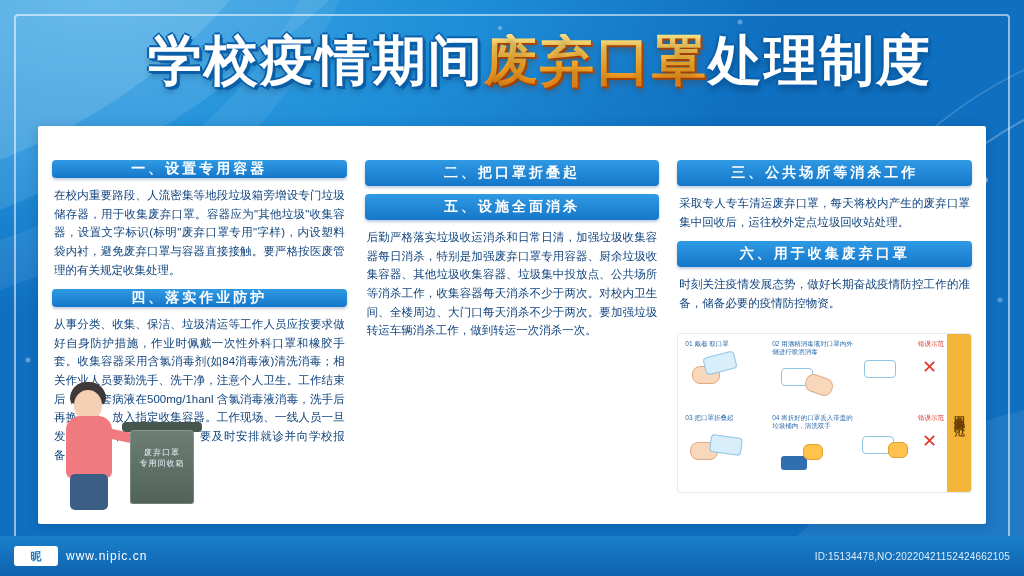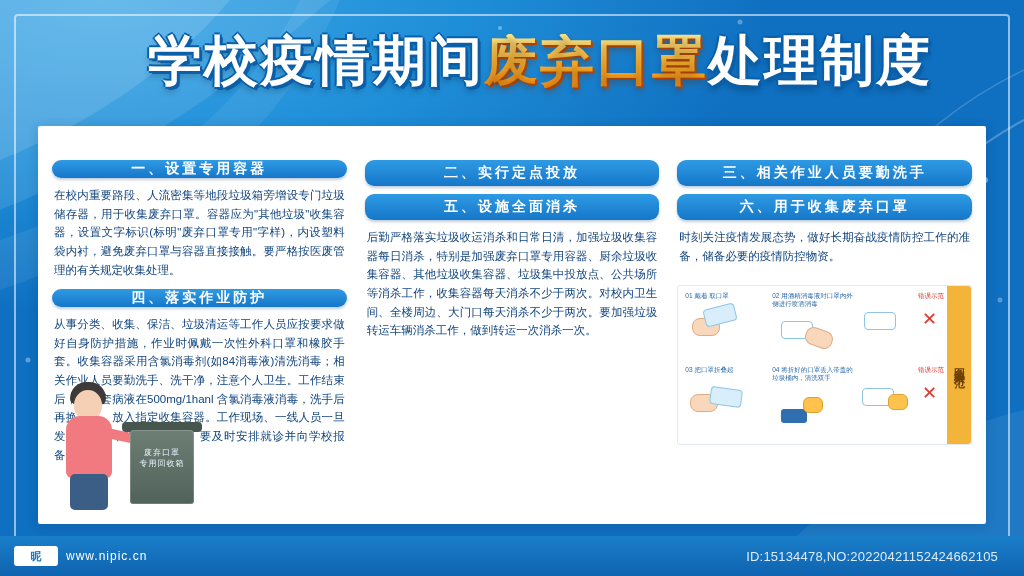--- a/index.html
+++ b/index.html
@@ -66,21 +66,21 @@
   }
 
   
   .cols{
     position:absolute;left:52px;top:160px;right:52px;bottom:64px;
     display:flex;gap:18px;
   }
   .col{flex:1;display:flex;flex-direction:column;}
 
   .sec-head{
-    height:26px;border-radius:9px;
+    height:26px;border-radius:4px;
     background:linear-gradient(180deg,#2f9ae4 0%,#1577c9 100%);
     color:#ffffff;font-size:14px;font-weight:bold;letter-spacing:3px;
     display:flex;align-items:center;justify-content:center;
     box-shadow:0 2px 3px rgba(0,60,120,.25);
     margin-bottom:8px;
   }
   .body-text{
     color:#11447d;font-size:11.5px;line-height:1.62;text-align:justify;
     margin:0 2px 10px 2px;
   }
@@ -183,21 +183,21 @@
   .brand{
     display:flex;align-items:center;gap:8px;padding-left:14px;
   }
   .brand-logo{
     width:44px;height:20px;background:#ffffff;border-radius:3px;
     color:#1877c6;font-size:11px;font-weight:bold;
     display:flex;align-items:center;justify-content:center;letter-spacing:0;
   }
   .brand-url{color:#ffffff;font-size:12px;letter-spacing:1px;}
   .footer-id{
-    color:#dbecfa;font-size:13px;padding-right:26px;letter-spacing:.2px;
+    color:#dbecfa;font-size:10px;padding-right:14px;letter-spacing:.2px;
   }
 </style>
 </head>
 <body>
 
 <div class="stage">
 
   <div class="bg"></div>
 
   <svg class="bg-wave" viewBox="0 0 1024 576" preserveAspectRatio="none">
@@ -245,27 +245,28 @@
         <div class="bin">
           <div class="bin-label">
             <div>废弃口罩</div>
             <div>专用回收箱</div>
           </div>
         </div>
       </div>
     </div>
 
     <div class="col">
-      <div class="sec-head">二、实行定点投放</div>
+      <div class="sec-head">二、把口罩折叠起</div>
       <div class="sec-head">五、设施全面消杀</div>
       <div class="body-text">后勤严格落实垃圾收运消杀和日常日清，加强垃圾收集容器每日消杀，特别是加强废弃口罩专用容器、厨余垃圾收集容器、其他垃圾收集容器、垃圾集中投放点、公共场所等消杀工作，收集容器每天消杀不少于两次。对校内卫生间、全楼周边、大门口每天消杀不少于两次。要加强垃圾转运车辆消杀工作，做到转运一次消杀一次。</div>
     </div>
 
     <div class="col">
-      <div class="sec-head">三、相关作业人员要勤洗手</div>
+      <div class="sec-head">三、公共场所等消杀工作</div>
+      <div class="body-text">采取专人专车清运废弃口罩，每天将校内产生的废弃口罩集中回收后，运往校外定点垃圾回收站处理。</div>
       <div class="sec-head">六、用于收集废弃口罩</div>
       <div class="body-text">时刻关注疫情发展态势，做好长期奋战疫情防控工作的准备，储备必要的疫情防控物资。</div>
 
       <div class="illus-steps">
         <div class="steps-grid">
 
           <div class="step">
             <div class="step-cap">01 戴着 取口罩</div>
             <div class="step-art">
               <span class="hand" style="left:8px;top:18px;"></span>

